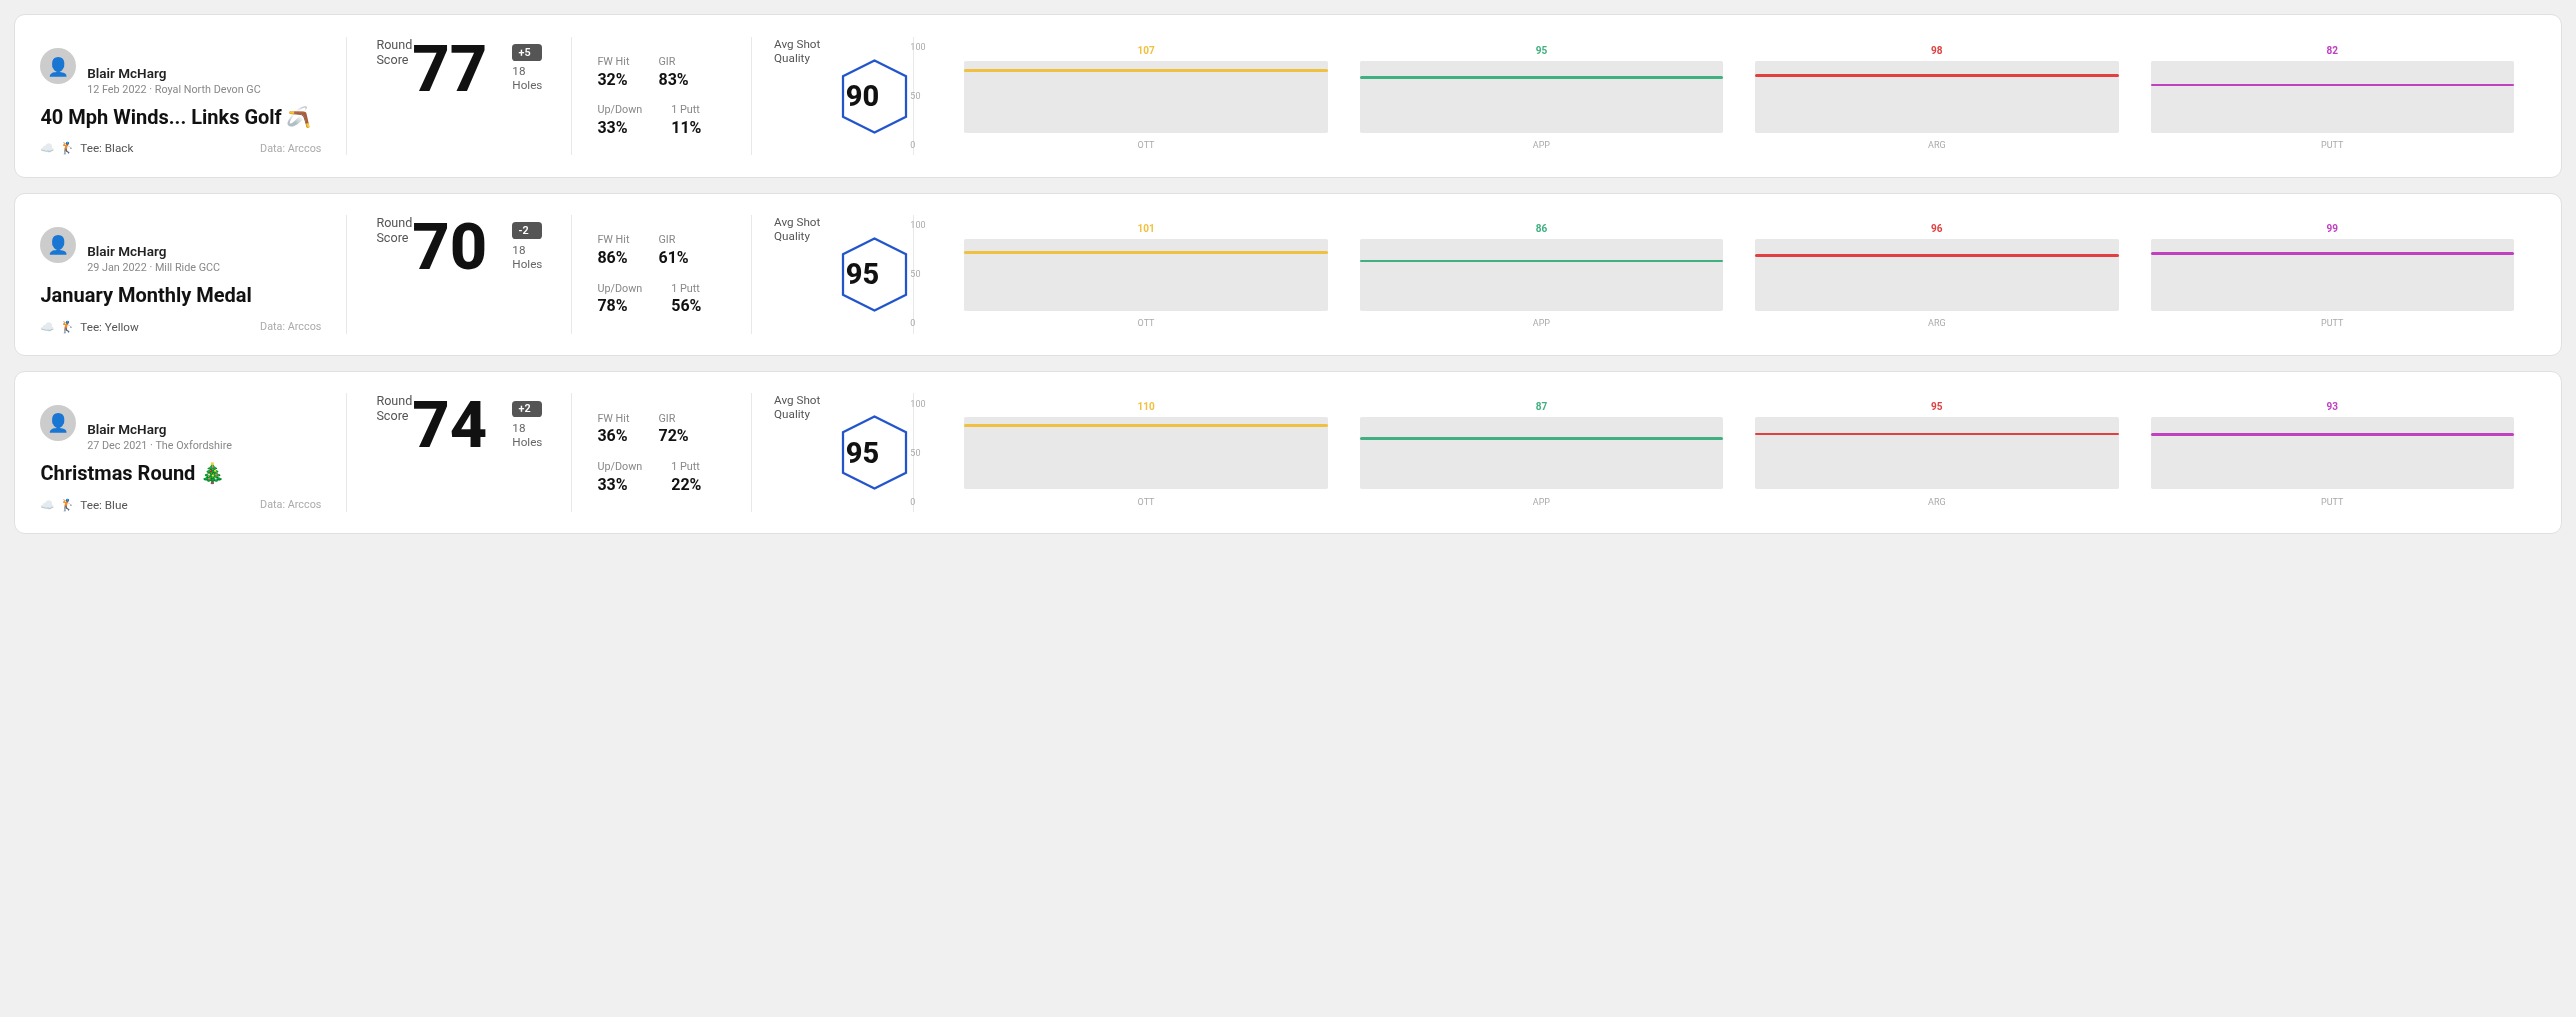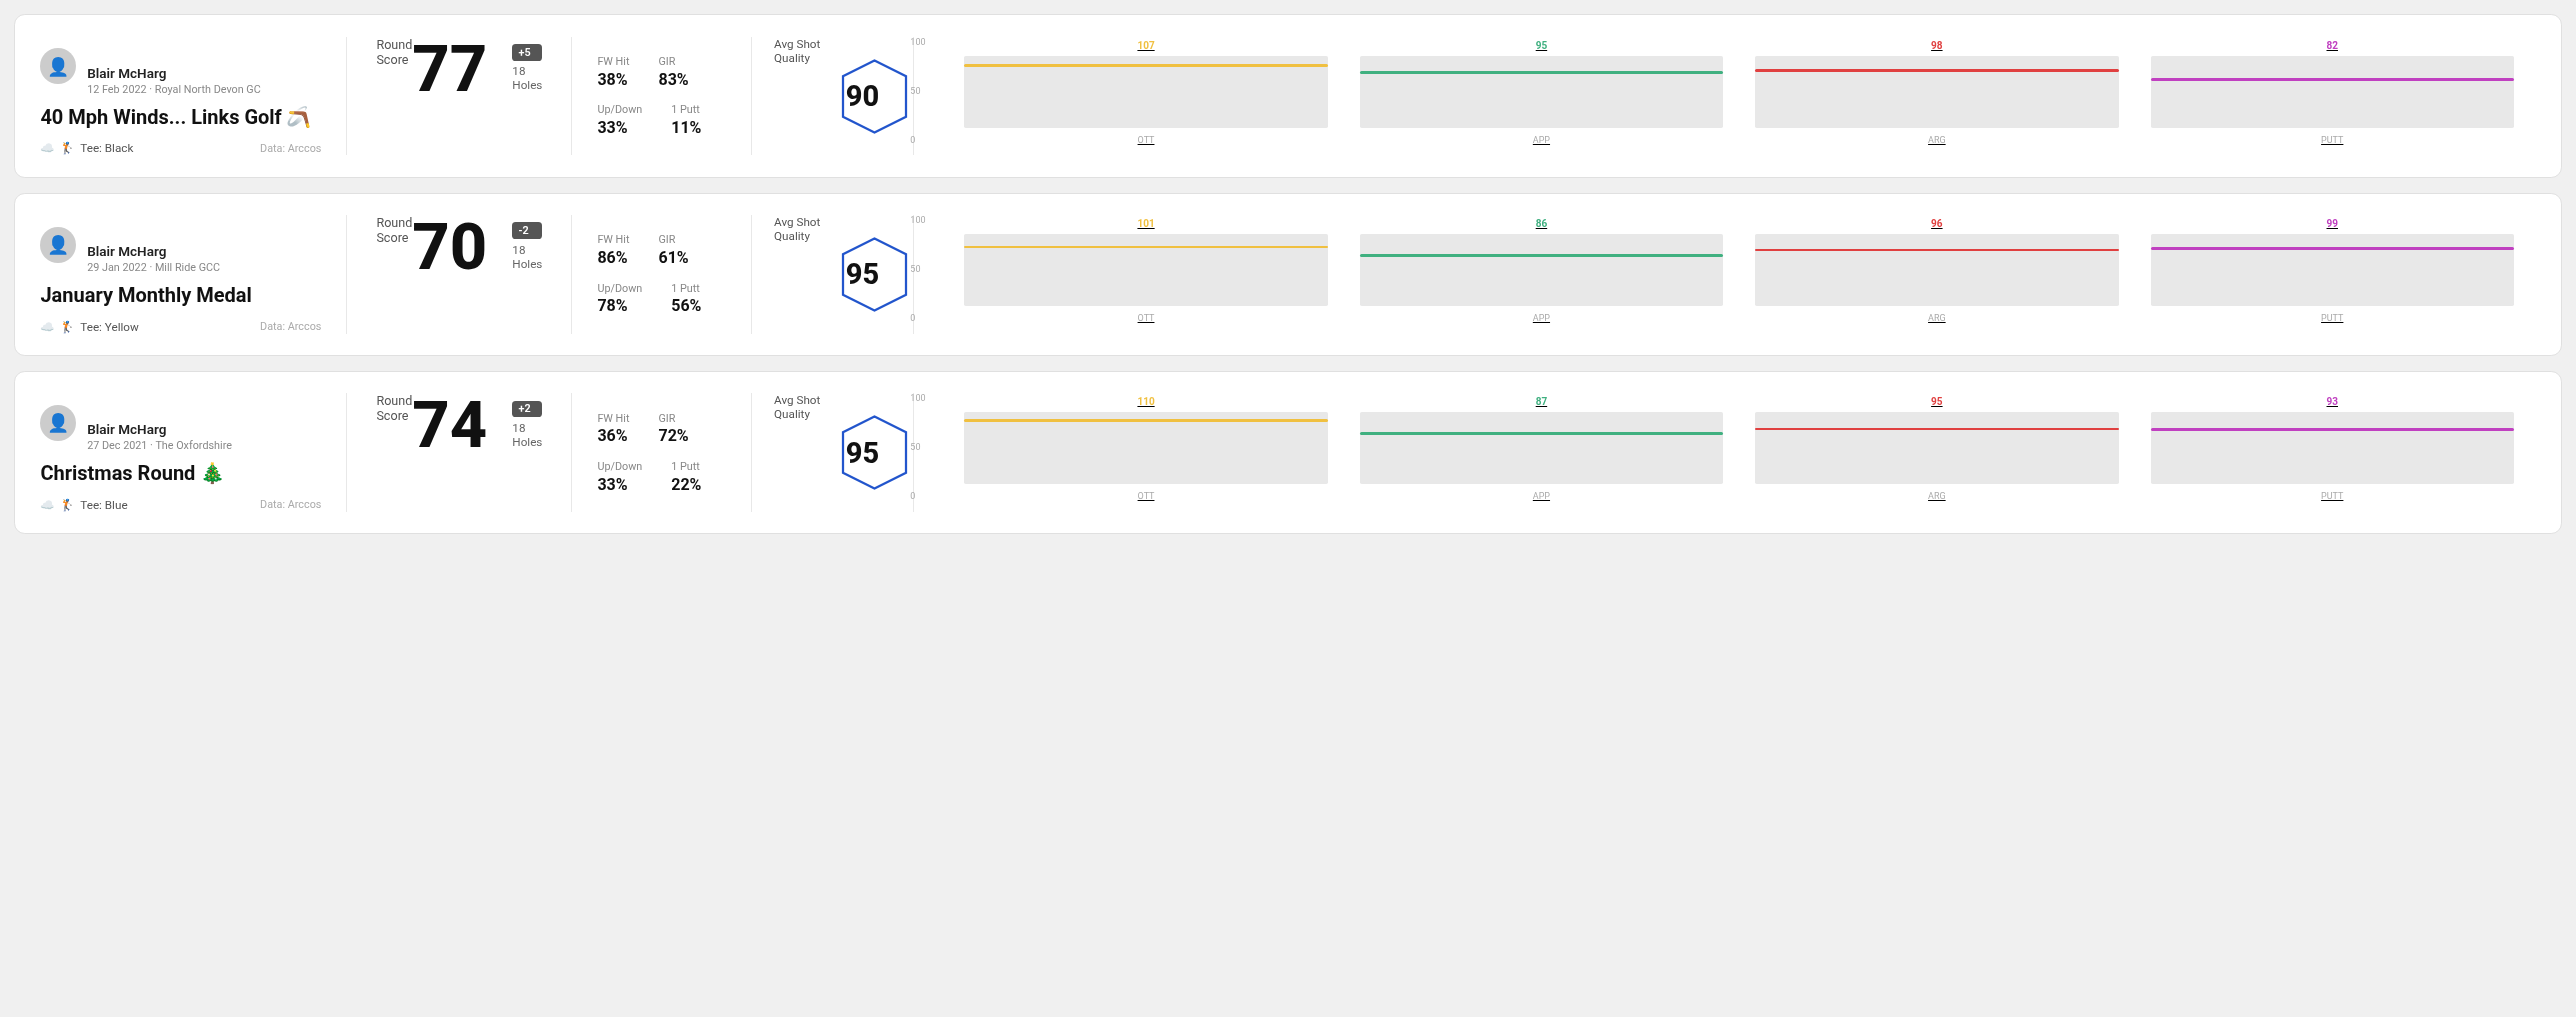--- a/index.html
+++ b/index.html
@@ -181,22 +181,21 @@
       font-weight: 800;
       color: #111;
       position: relative;
       z-index: 1;
     }
     .chart-section {
       flex: 1;
       padding: 0 21.7px;
       display: flex;
       flex-direction: column;
-      justify-content: flex-start;
-      text-decoration: underline;
+      justify-content: center;
     }
     .bar-chart {
       display: flex;
       align-items: flex-end;
       gap: 32px;
       height: 108px;
       position: relative;
     }
     .chart-col {
       display: flex;
@@ -285,21 +284,21 @@
           <span class="score-badge">+5</span>
           <span class="holes-label">18 Holes</span>
         </div>
       </div>
     </div>
 
     <div class="stats-section">
       <div class="stats-row">
         <div class="stat-item">
           <span class="stat-label">FW Hit</span>
-          <span class="stat-value">38%</span>
+          <span class="stat-value">32%</span>
         </div>
         <div class="stat-item">
           <span class="stat-label">GIR</span>
           <span class="stat-value">83%</span>
         </div>
       </div>
       <div class="stats-row">
         <div class="stat-item">
           <span class="stat-label">Up/Down</span>
           <span class="stat-value">33%</span>

